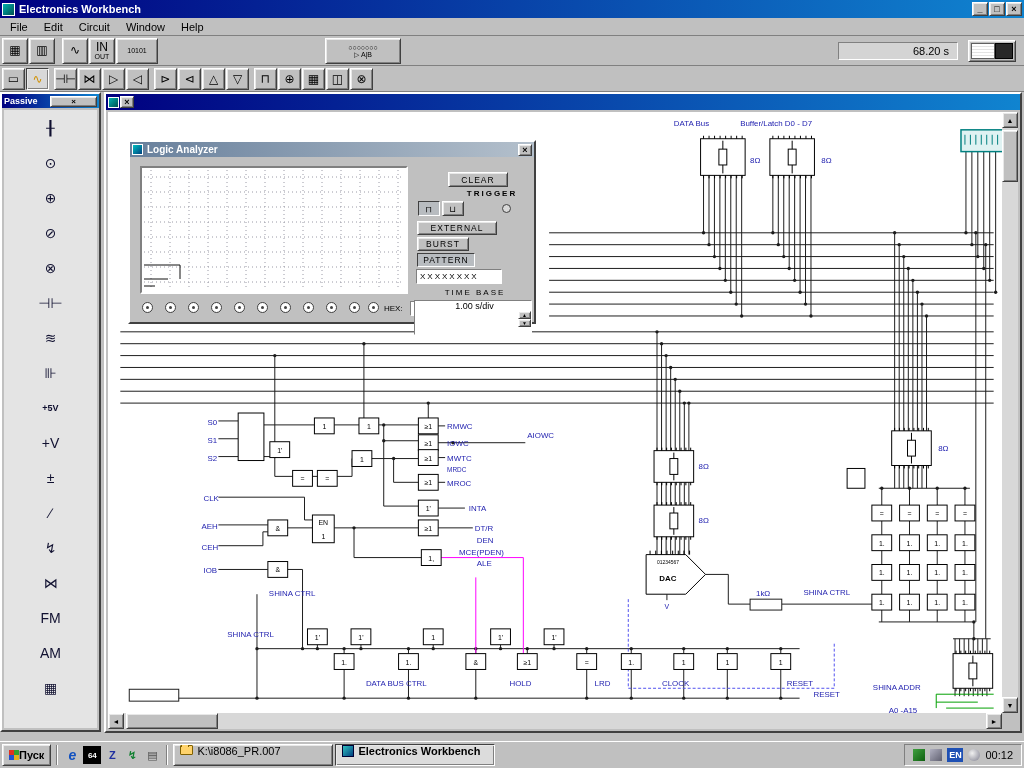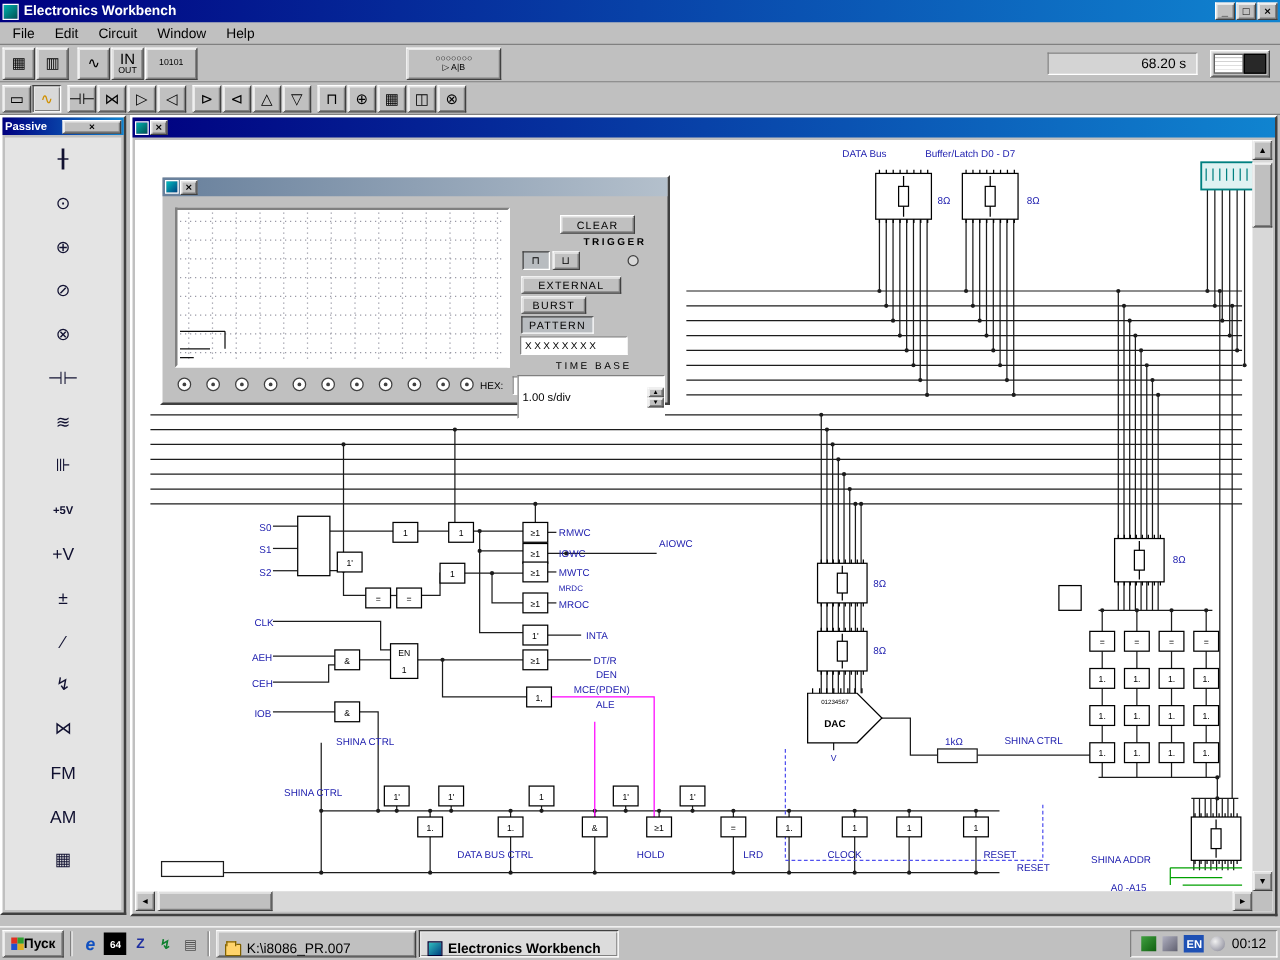--- a/index.html
+++ b/index.html
@@ -56,21 +56,21 @@
 .lalab{position:absolute;font-size:8px;letter-spacing:2px;text-align:center;}
 .laval{position:absolute;font-size:9px;display:flex;align-items:center;padding-left:3px;background:#fff;}
 .la-led{position:absolute;left:372px;top:62px;width:9px;height:9px;border-radius:50%;border:1px solid #404040;background:#d8d8d8;}
 .spincol{margin-left:auto;width:13px;display:flex;flex-direction:column;}
 .spincol div{height:8px;display:flex;align-items:center;justify-content:center;font-size:5px;}
 #taskbar{position:absolute;left:0;top:741px;width:1024px;height:27px;background:#c0c0c0;border-top:1px solid #fff;display:flex;align-items:center;padding:0 2px;gap:2px;}
 #startbtn{height:22px;display:flex;align-items:center;gap:0;font-weight:bold;font-size:11px;padding:0 6px;}
 .winflag{display:inline-grid;grid-template-columns:5px 5px;grid-template-rows:5px 5px;}
 .winflag i{display:block;}
 .qlicon{width:18px;height:18px;display:flex;align-items:center;justify-content:center;font-size:11px;font-weight:bold;}
-.tbwin{height:22px;display:flex;align-items:flex-end;gap:4px;padding:0 6px;font-size:11px;width:160px;overflow:hidden;white-space:nowrap;}
+.tbwin{height:22px;display:flex;align-items:flex-start;gap:4px;padding:0 6px;font-size:11px;width:160px;overflow:hidden;white-space:nowrap;}
 .tbwin.active{border-color:#404040 #ffffff #ffffff #404040;background:#dcdcdc;font-weight:bold;}
 .ico-folder{width:13px;height:10px;background:#ffd36b;border:1px solid #806000;border-radius:1px;position:relative;flex:none;}
 .ico-folder:before{content:"";position:absolute;left:0;top:-3px;width:6px;height:3px;background:#ffd36b;border:1px solid #806000;border-bottom:none;}
 .ico-ewb{width:12px;height:12px;background:linear-gradient(135deg,#30c0c0,#004080);border:1px solid #003;flex:none;}
 #tray{margin-left:auto;height:22px;display:flex;align-items:center;gap:5px;padding:0 8px;border:1px solid;border-color:#808080 #fff #fff #808080;background:#c0c0c0;}
 .trayico{width:12px;height:12px;display:inline-block;}
 #langbox{width:16px;height:14px;background:#1e50b4;color:#fff;font-size:9px;font-weight:bold;display:flex;align-items:center;justify-content:center;}
 #clock{font-size:11px;}
 .sep{width:2px;height:20px;border-left:1px solid #808080;border-right:1px solid #fff;margin:0 3px;}
 </style>
@@ -721,20 +721,21 @@
       <span class="sthumb out" style="top:0;left:18px;width:92px;height:16px;"></span>
       <span class="sbtn out" style="right:0;top:0;">►</span>
     </div>
     <div class="corner"></div>
   </div>
 </div>
 
 <div id="la" class="out2">
   <div class="latitle">
     <span class="laico"></span>
+    <span class="ttl">Logic Analyzer</span>
     <span class="wbtn out" style="width:14px;height:12px;">×</span>
   </div>
   <div class="abs la-scope in2">
     <svg id="la-grid" width="264" height="124">
         <line x1="9" y1="2" x2="9" y2="122" stroke="#9a9aa6" stroke-dasharray="1,3"></line>
         <line x1="28" y1="2" x2="28" y2="122" stroke="#9a9aa6" stroke-dasharray="1,3"></line>
         <line x1="47" y1="2" x2="47" y2="122" stroke="#9a9aa6" stroke-dasharray="1,3"></line>
         <line x1="66" y1="2" x2="66" y2="122" stroke="#9a9aa6" stroke-dasharray="1,3"></line>
         <line x1="85" y1="2" x2="85" y2="122" stroke="#9a9aa6" stroke-dasharray="1,3"></line>
         <line x1="104" y1="2" x2="104" y2="122" stroke="#9a9aa6" stroke-dasharray="1,3"></line>
@@ -778,21 +779,21 @@
   <span class="labtn out" style="left:318px;top:30px;width:60px;height:15px;">CLEAR</span>
   <span class="lalab" style="left:312px;top:47px;width:100px;font-weight:bold;">TRIGGER</span>
   <span class="labtn pressed" style="left:288px;top:59px;width:22px;height:15px;" id="edge1">⊓</span>
   <span class="labtn out" style="left:312px;top:59px;width:22px;height:15px;" id="edge2">⊔</span>
   <span class="la-led"></span>
   <span class="labtn out" style="left:287px;top:79px;width:80px;height:14px;">EXTERNAL</span>
   <span class="labtn out" style="left:287px;top:95px;width:52px;height:14px;">BURST</span>
   <span class="labtn pressed" style="left:287px;top:111px;width:58px;height:14px;">PATTERN</span>
   <span class="laval in1" style="left:286px;top:127px;width:86px;height:15px;font-size:8px;letter-spacing:2px;">XXXXXXXX</span>
   <span class="lalab" style="left:290px;top:146px;width:110px;">TIME BASE</span>
-  <span class="laval in1" style="left:284px;top:158px;width:118px;height:35px;">
+  <span class="laval in1" style="left:284px;top:158px;width:118px;height:35px;flex-direction:column;">
     <span>1.00 s/div</span>
     <span class="spincol">
         <div class="out">▲</div>
         <div class="out">▼</div>
       </span>
   </span>
 </div>
 
 <div id="taskbar">
   <span id="startbtn" class="out">

